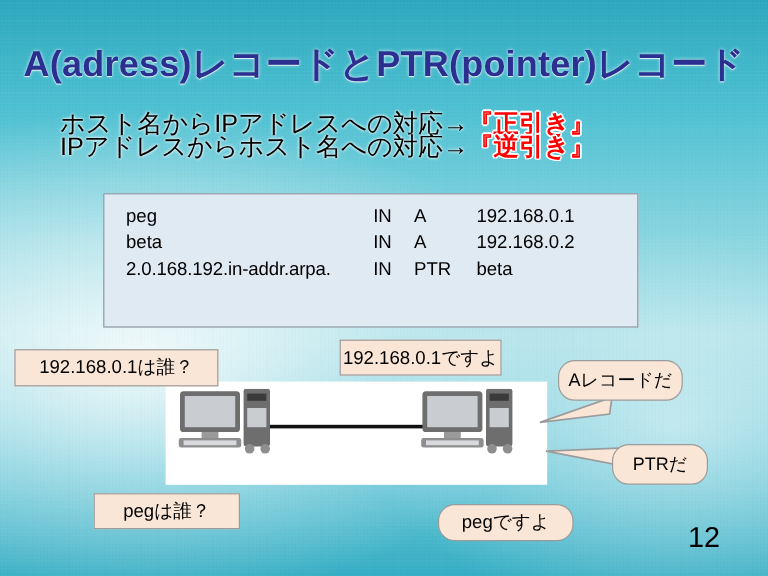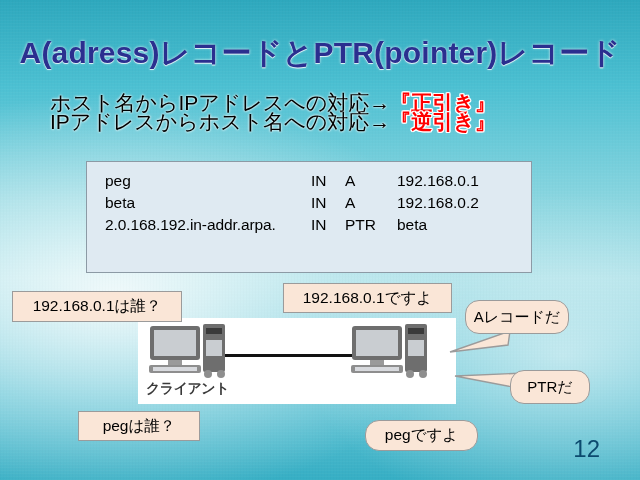--- a/index.html
+++ b/index.html
@@ -76,41 +76,41 @@
     position:absolute; left:82px; top:36px; width:176px; height:3px; background:#111;
   }
 
   
   .rbox {
     position:absolute; background:#fae6d7; border:1.5px solid #9b9b9b;
     font-size:15.5px; color:#000; display:flex; align-items:center;
     justify-content:center; white-space:nowrap; padding:0 10px;
   }
   #cb-left     { left:12px;  top:291px; width:170px; height:31px; }
-  #cb-topmid   { left:283px; top:283px; width:169px; height:30px; }
+  #cb-topmid   { left:283px; top:283px; width:135px; height:30px; }
   #cb-bottomleft { left:78px; top:411px; width:122px; height:30px; }
   #cb-bottomright{ left:365px; top:420px; width:113px; height:31px;border-radius:14px; }
 
   
   .bubble {
     position:absolute; background:#fae6d7; border:1.5px solid #9b9b9b;
     border-radius:14px; font-size:15px; color:#000;
     display:flex; align-items:center; justify-content:center;
     white-space:nowrap;
   }
   #bb-a   { left:465px; top:300px; width:104px; height:34px; }
   #bb-ptr { left:510px; top:370px; width:80px;  height:34px; }
   .tail { position:absolute; overflow:visible; }
   #tail-a   { left:450px; top:325px; width:70px; height:28px; }
   #tail-ptr { left:455px; top:372px; width:80px; height:22px; }
 
   
   #pagenum {
     position:absolute; right:40px; bottom:17px;
-    font-size:24px; color:#0c4a6e; font-weight:400;
+    font-size:24px; color:#000000; font-weight:400;
   }
 </style>
 </head>
 <body>
 
 <div id="grain"></div>
 
 <div id="title">A(adress)レコードとPTR(pointer)レコード</div>
 
 <div class="bullet" id="bullet0"><span>ホスト名からIPアドレスへの対応→</span><span class="hl">『正引き』</span></div>
@@ -164,21 +164,20 @@
     <rect x="20" y="36" width="14" height="5" fill="#9a9a9a"></rect>
     <rect x="1" y="41" width="52" height="8" rx="2" fill="#8e8e8e"></rect>
     <rect x="5" y="43" width="44" height="4" fill="#d8dade"></rect>
     <rect x="55" y="0" width="22" height="48" rx="2" fill="#6e6e6e"></rect>
     <rect x="58" y="4" width="16" height="6" fill="#3a3a3a"></rect>
     <rect x="58" y="16" width="16" height="16" fill="#c9cdd1"></rect>
     <circle cx="60" cy="50" r="4" fill="#8e8e8e"></circle>
     <circle cx="73" cy="50" r="4" fill="#8e8e8e"></circle>
   </svg>
 
-  <div class="hostlabel" id="label-client">クライアント</div>
 </div>
 
 <div class="rbox" id="cb-left">192.168.0.1は誰？</div>
 <div class="rbox" id="cb-topmid">192.168.0.1ですよ</div>
 <div class="rbox" id="cb-bottomleft">pegは誰？</div>
 <div class="rbox" id="cb-bottomright">pegですよ</div>
 
 <svg class="tail" id="tail-a" viewBox="0 0 70 28">
   <polygon points="0,27 60,6 58,20" fill="#fae6d7" stroke="#9b9b9b" stroke-width="1.4"></polygon>
 </svg>

